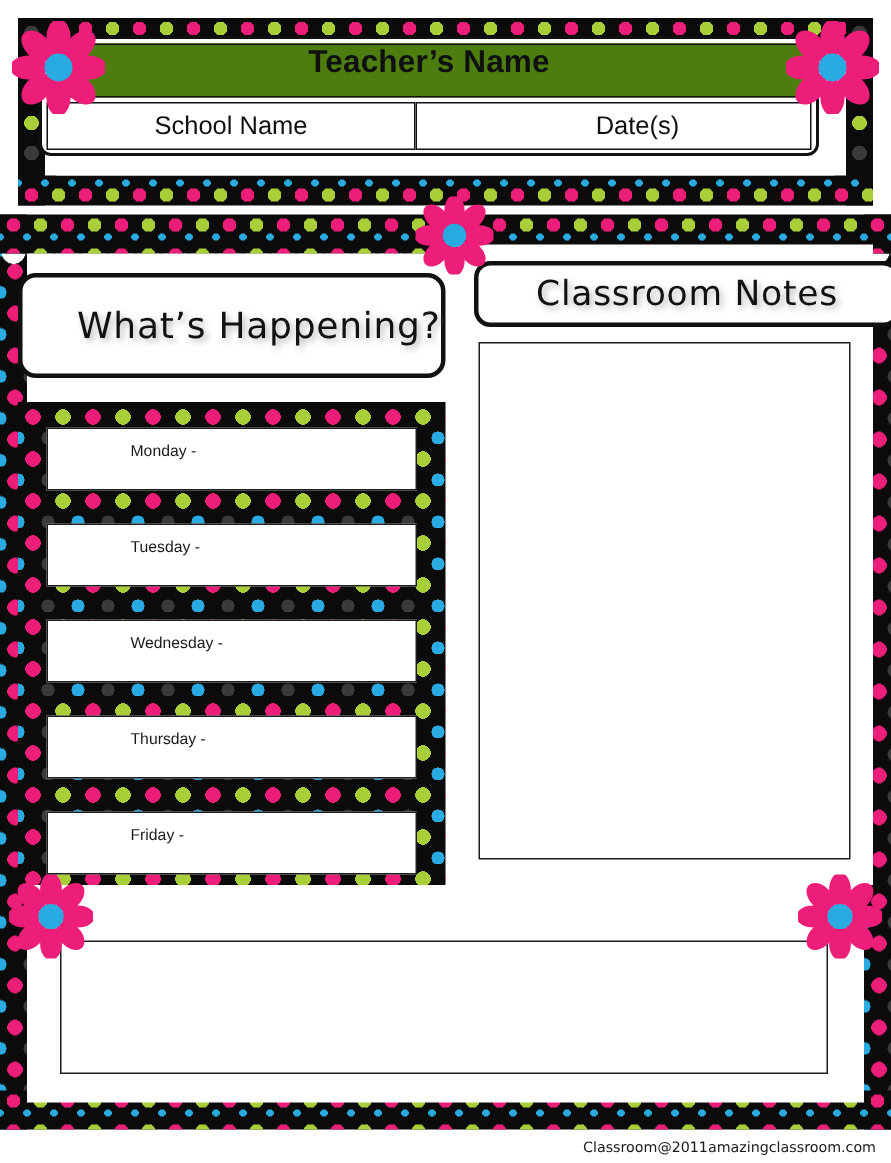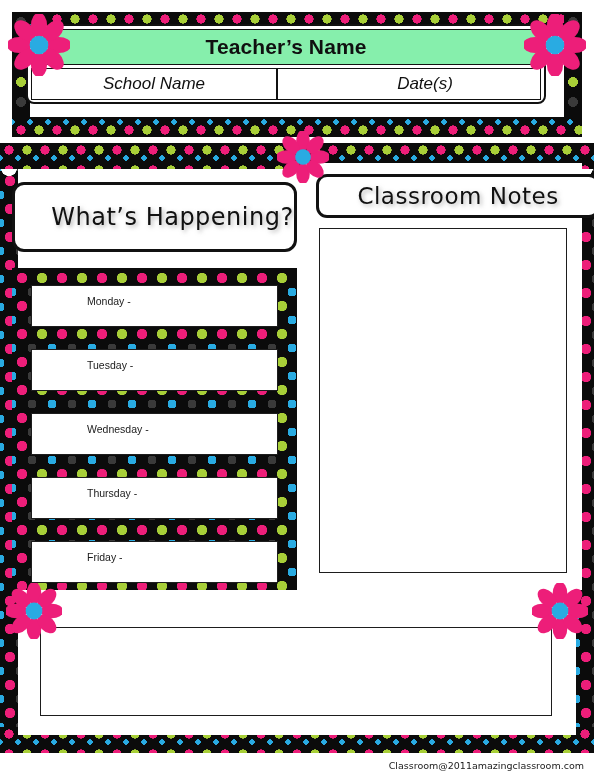--- a/index.html
+++ b/index.html
@@ -89,34 +89,33 @@
     border: 2px solid #111;
     border-radius: 8px;
     background: #fff;
     box-sizing: border-box;
     padding: 3px;
   }
   #teacher-name-box {
     height: 36px;
     border: 1.4px solid #111;
     box-sizing: border-box;
-    display: flex; align-items: center; justify-content: center;
-    background: #86efac;
+    display: flex; justify-content: center;
+    background: #4d7c0f;
   }
   #teacher-name-box .lbl {
     font-size: 21px;
     font-weight: bold;
     color: #101010;
     letter-spacing: .1px;
   }
   #header-row2 {
     display: flex;
     height: 32px;
     margin-top: 3px;
-    font-style: italic;
   }
   #header-row2 .cell {
     border: 1.4px solid #111;
     box-sizing: border-box;
     display: flex; align-items: center; justify-content: center;
     background: #fff;
   }
   #school-name-box { flex: 0 0 246px; }
   #dates-box { flex: 1; margin-left: 0; padding-left: 32px; }
   #header-row2 .lbl {

